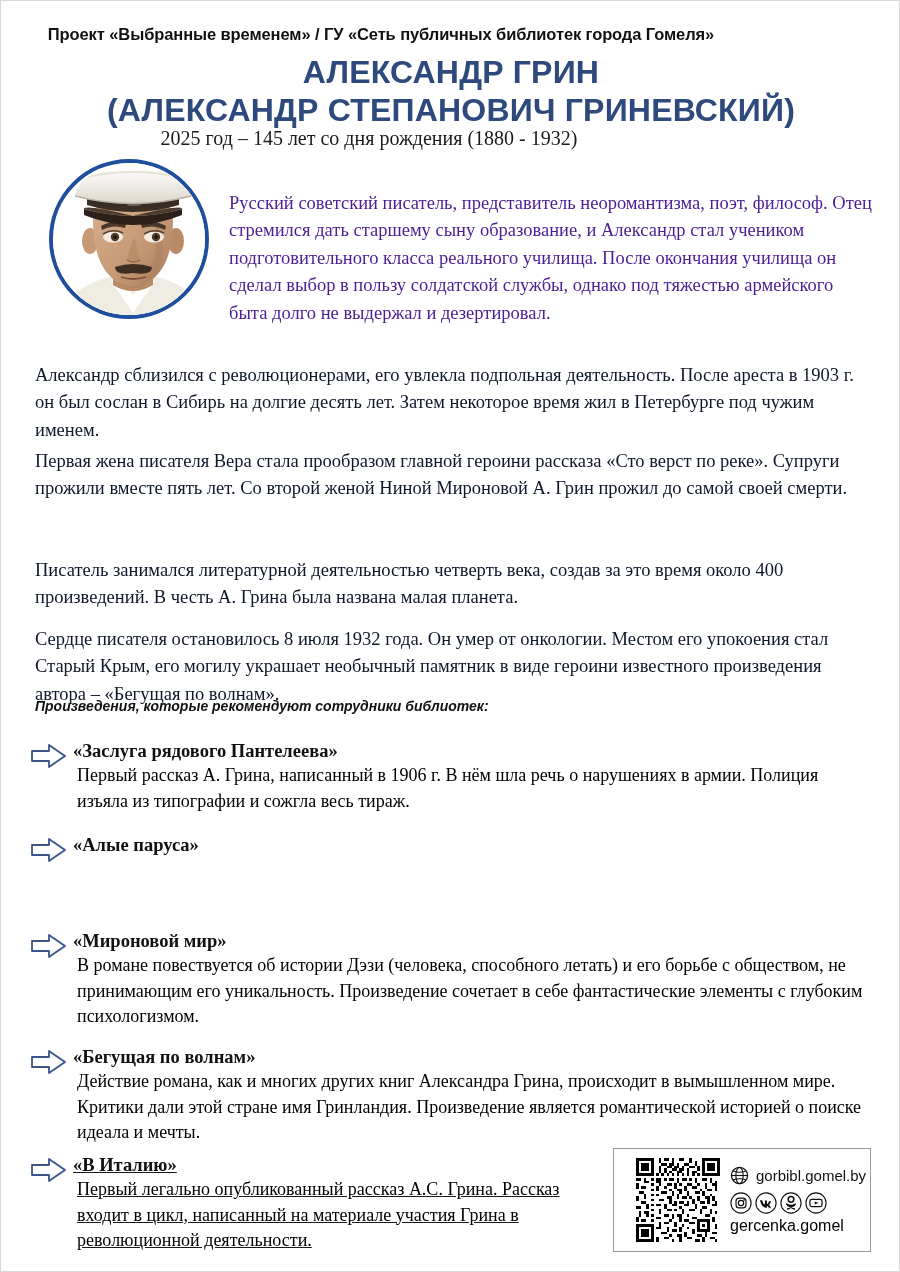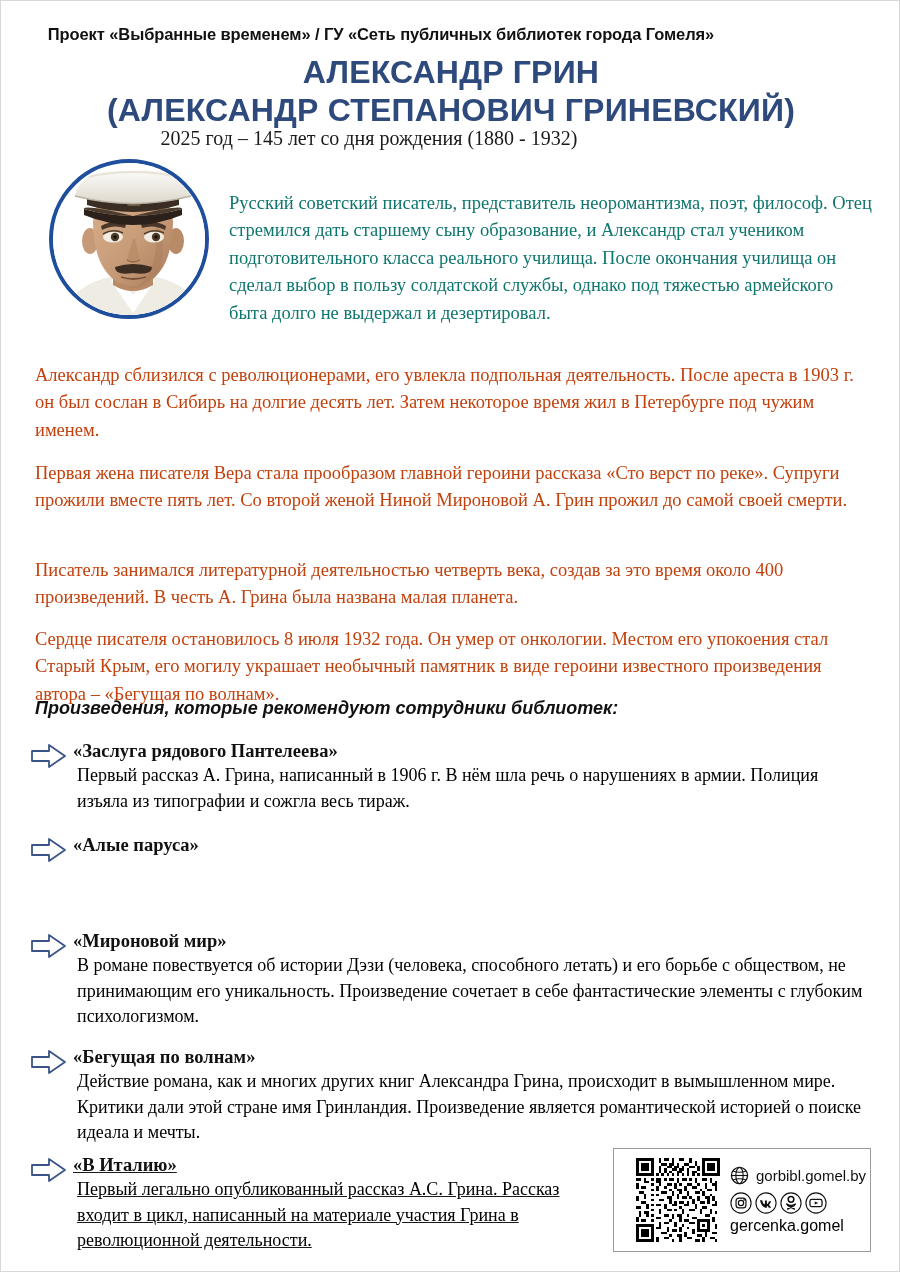--- a/index.html
+++ b/index.html
@@ -79,44 +79,44 @@
 
   
   .intro-para {
     position: absolute;
     left: 228px;
     top: 170px;
     width: 646px;
     font-size: 18.5px;
     line-height: 27.5px;
     text-align: left;
-    color: #0f766e;
+    color: #4c1d95;
   }
   .para {
     position: absolute;
     left: 34px;
     width: 840px;
     font-size: 18.5px;
     line-height: 27.5px;
-    color: #c2410c;
+    color: #0f172a;
   }
   .p2 { top: 342px; }
-  .p3 { top: 440px; }
+  .p3 { top: 428px; }
   .p4 { top: 537px; }
   .p5 { top: 606px; }
 
   
   .rec-heading {
     position: absolute;
     left: 34px;
     top: 697px;
     font-family: "Liberation Sans", "DejaVu Sans", sans-serif;
     font-weight: bold;
     font-style: italic;
-    font-size: 18px;
+    font-size: 14px;
     color: #111111;
   }
 
   
   .book {
     position: absolute;
     left: 28px;
     width: 840px;
   }
   .book-arrow {

